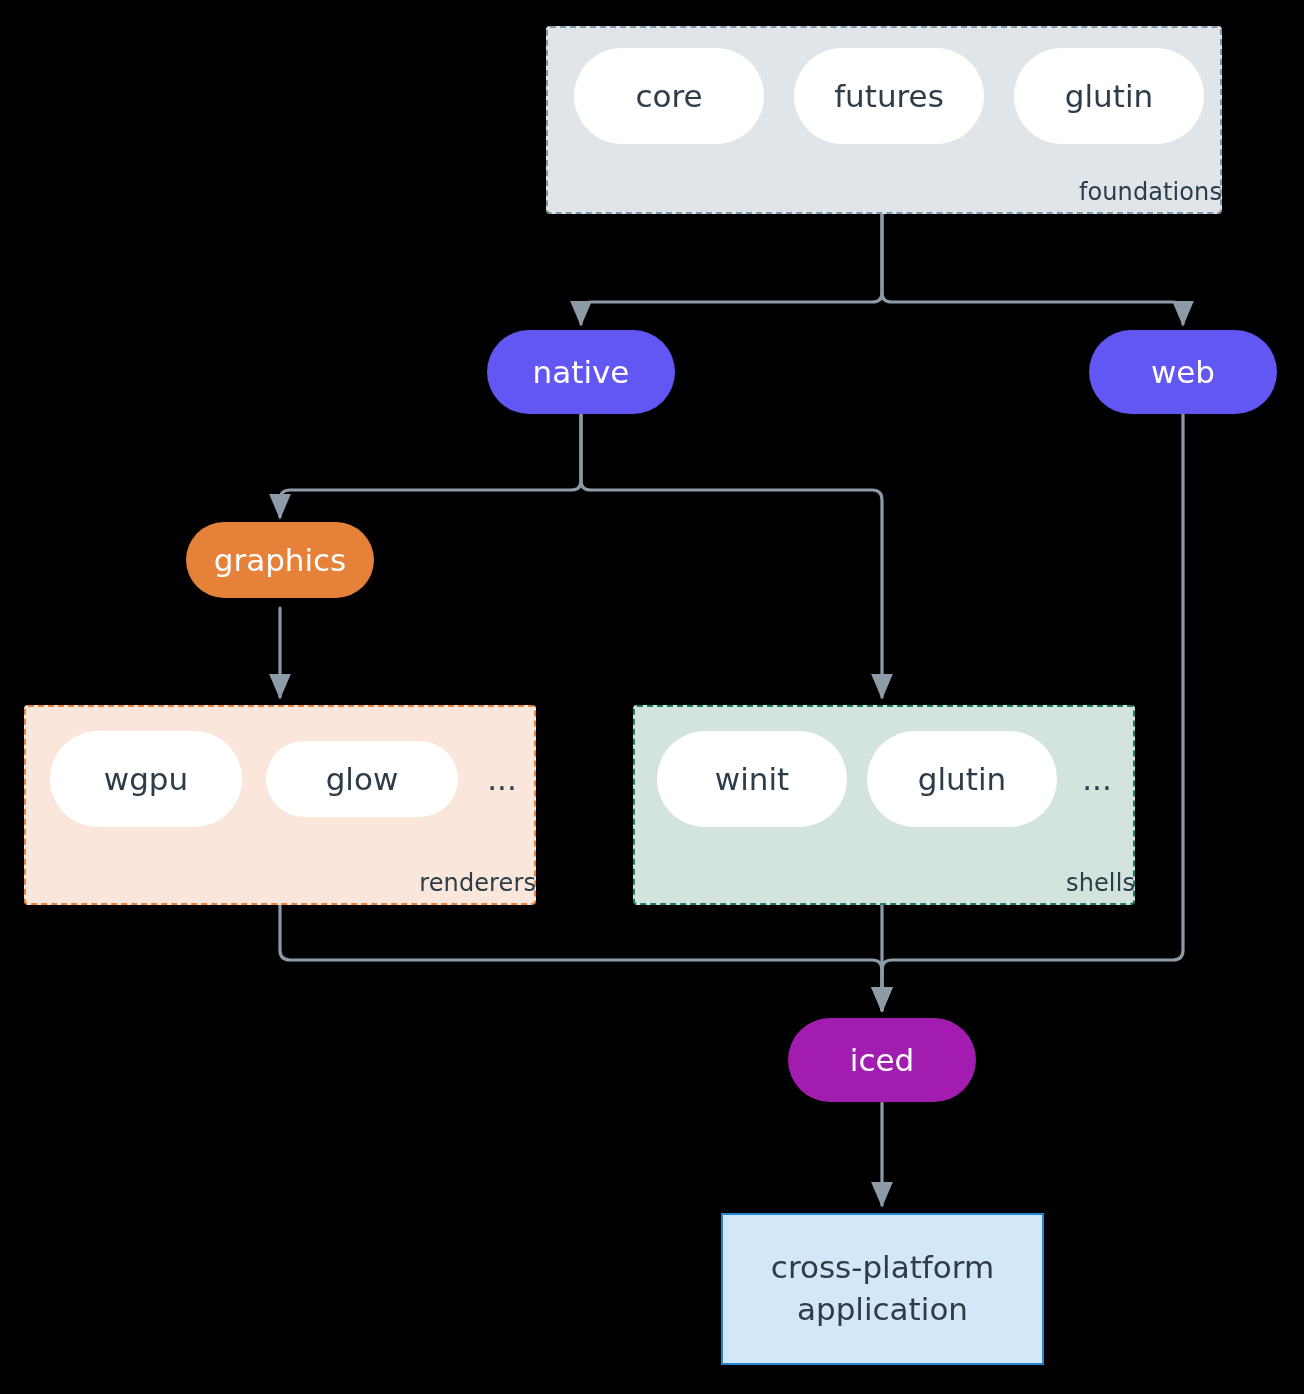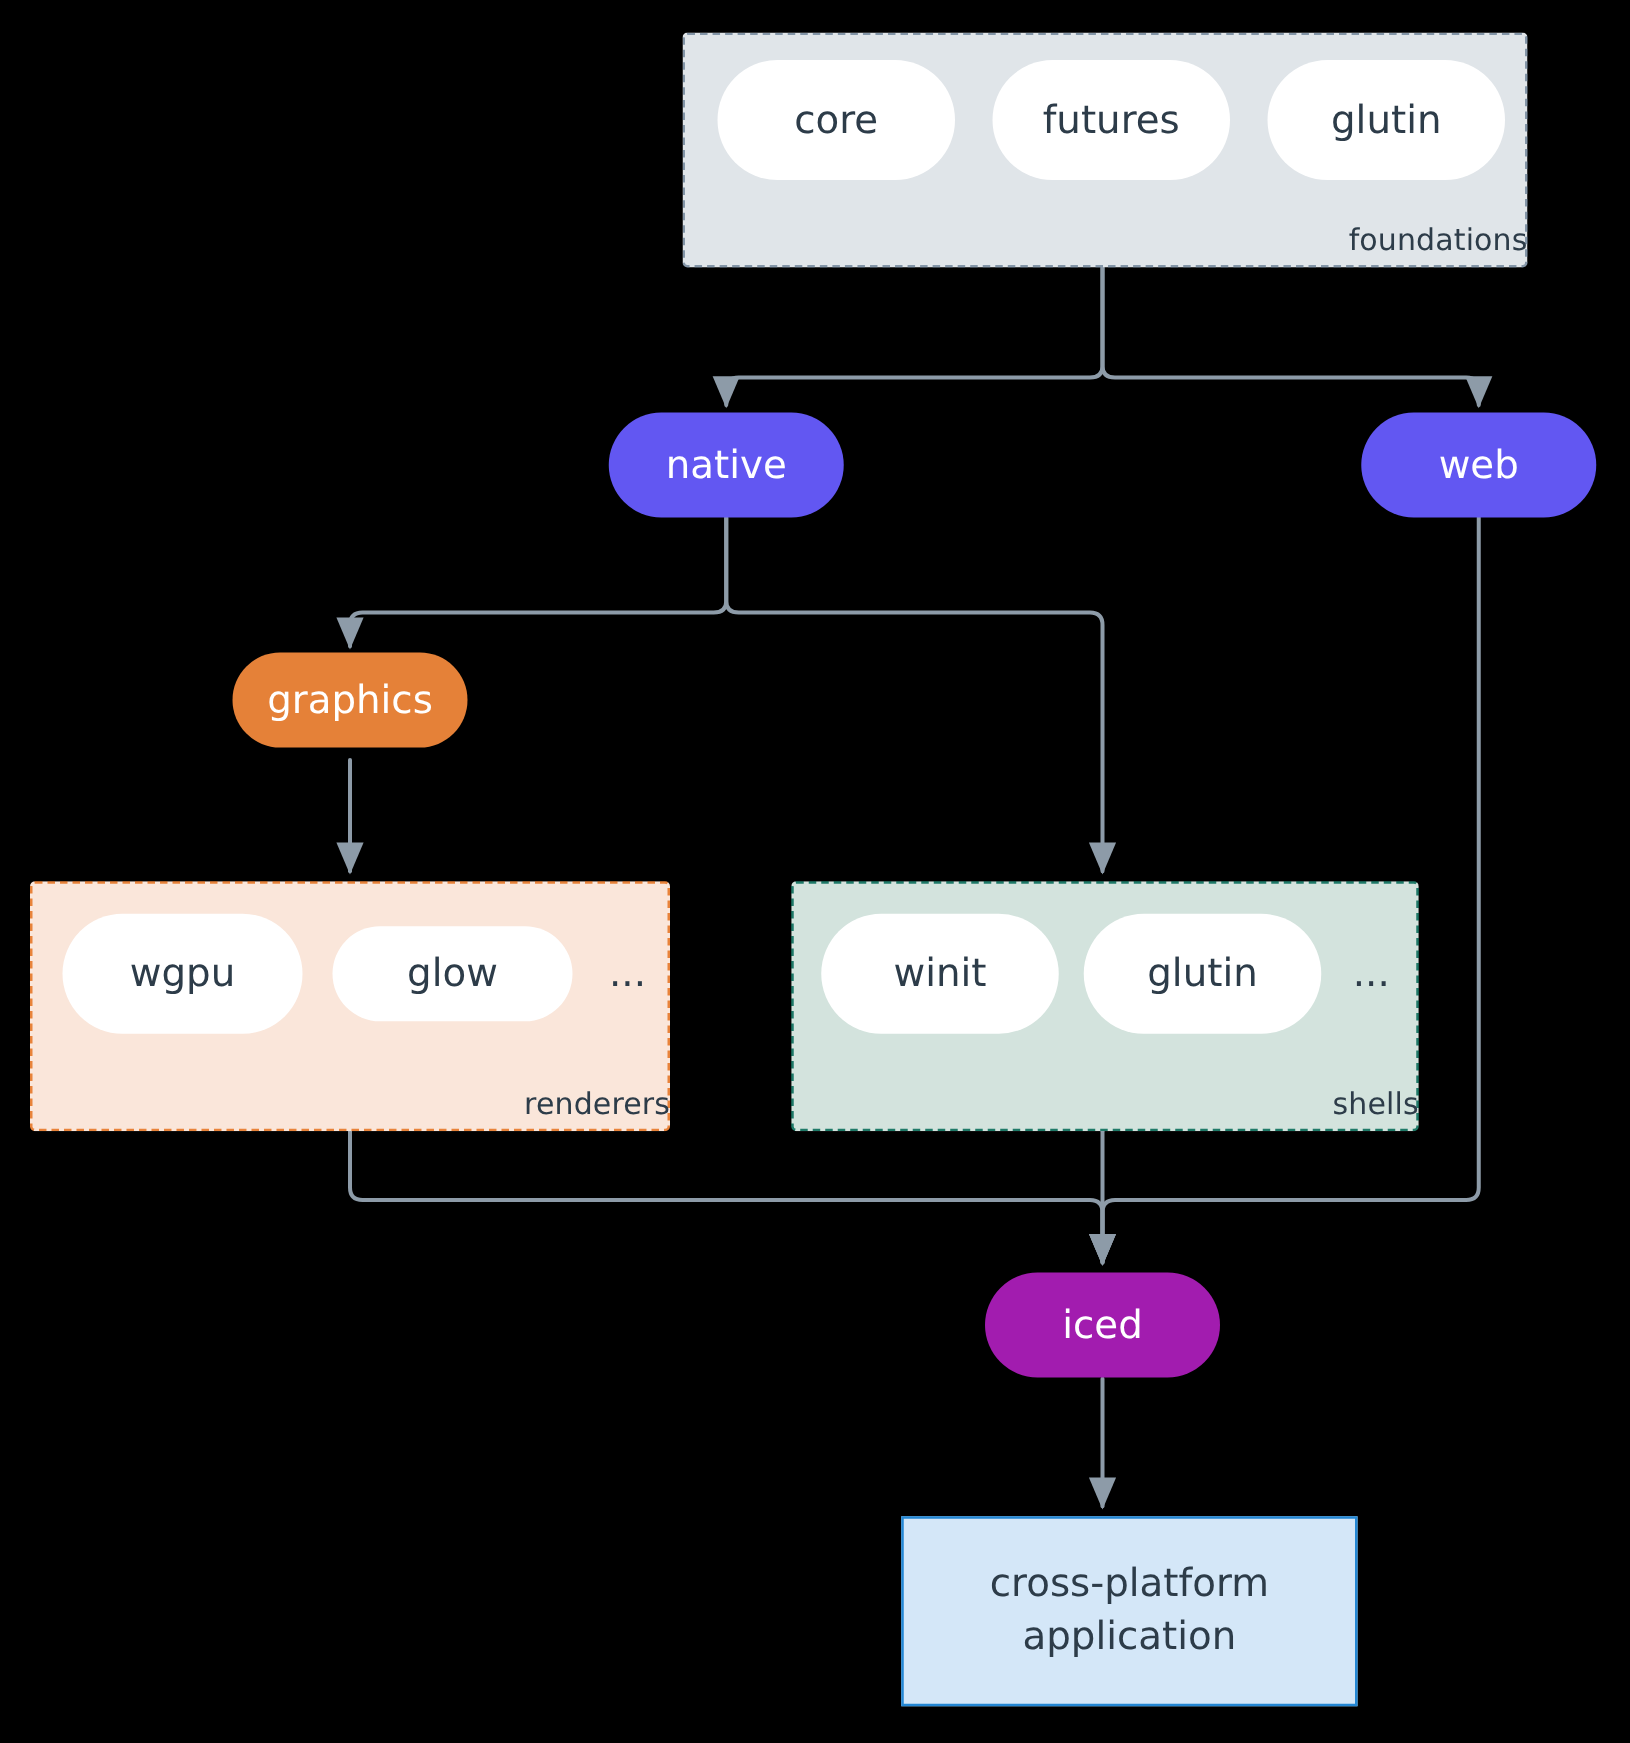--- a/index.html
+++ b/index.html
@@ -175,18 +175,18 @@
   </div>
 
   <div class="node" style="left:186px; top:522px; width:188px; height:76px; background:#e58138;">
     <span>graphics</span>
   </div>
 
   <div class="node" style="left:788px; top:1018px; width:188px; height:84px; background:#a21caf;">
     <span>iced</span>
   </div>
 
-  <div class="node-rect" style="left:721px; top:1213px; width:365px; height:152px; background:#d4e7f8; border:2px solid #2387d4;">
+  <div class="node-rect" style="left:721px; top:1213px; width:323px; height:152px; background:#d4e7f8; border:2px solid #2387d4;">
     <span>cross-platform</span>
     <span>application</span>
   </div>
 
 </div>
 
 </body></html>

